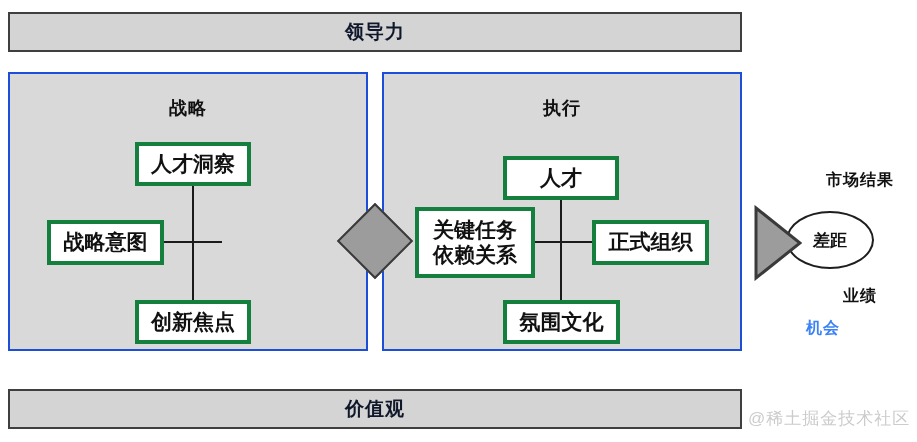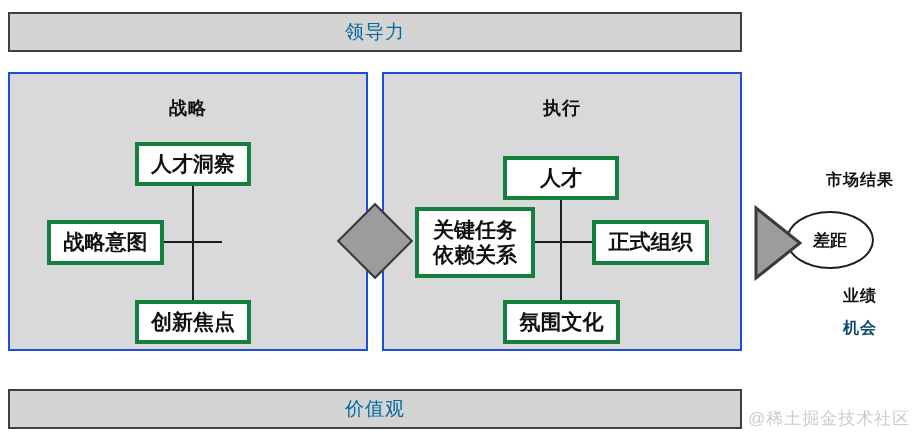--- a/index.html
+++ b/index.html
@@ -20,22 +20,22 @@
 
   
   .banner {
     position: absolute;
     background: #d4d4d4;
     border: 2px solid #3f3f3f;
     box-sizing: border-box;
     display: flex;
     align-items: center;
     justify-content: center;
-    font-weight: normal;
-    color: #0369a1;
+    font-weight: bold;
+    color: #0f172a;
     letter-spacing: 1px;
   }
   #banner-top {
     left: 8px; top: 12px; width: 734px; height: 40px;
     font-size: 19px;
   }
   #banner-bottom {
     left: 8px; top: 389px; width: 734px; height: 40px;
     font-size: 19px;
   }
@@ -161,24 +161,23 @@
     text-align: center;
     font-size: 16px;
     font-weight: bold;
     color: #111111;
     letter-spacing: 1px;
   }
   #label-opportunity {
     position: absolute;
     left: 806px; top: 318px;
     width: 108px;
-    text-align: center;
     font-size: 16px;
     font-weight: bold;
-    color: #0c4a6e;
+    color: #3b82f6;
     letter-spacing: 1px;
   }
 
   
   #watermark {
     position: absolute;
     left: 748px; top: 407px;
     font-size: 17px;
     color: #cccccc;
     letter-spacing: 1px;

